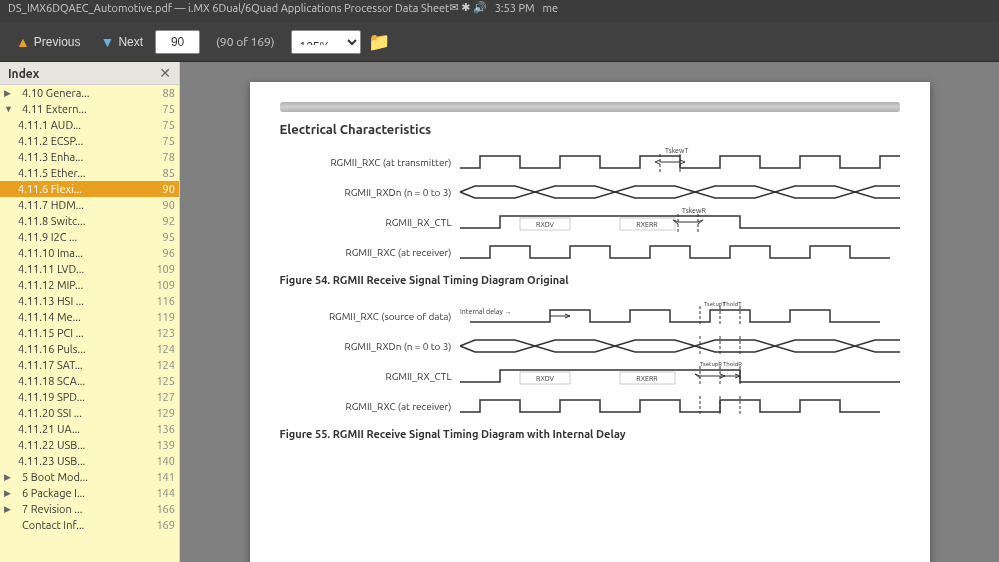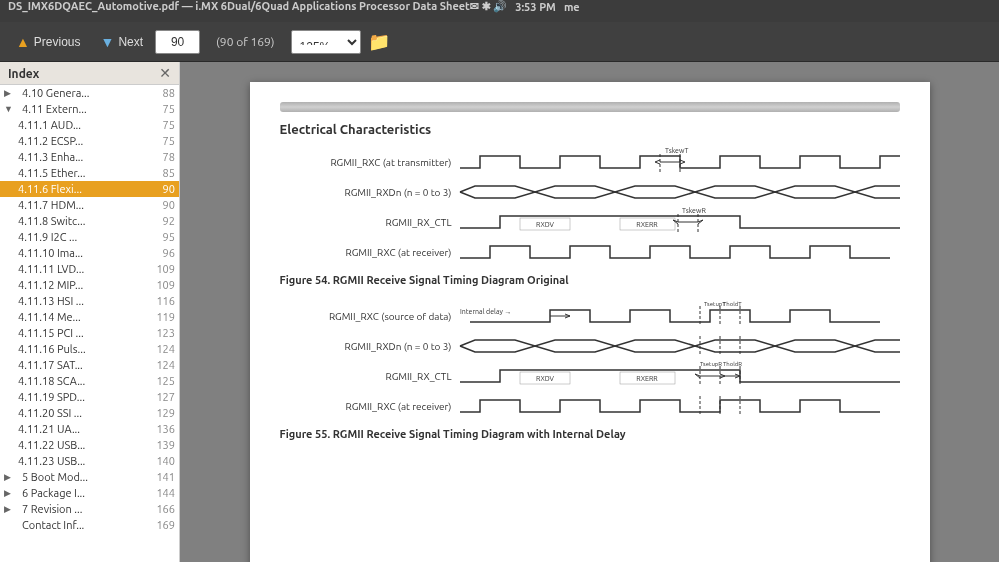--- a/index.html
+++ b/index.html
@@ -3,26 +3,25 @@
   <meta charset="utf-8">
   <style>
     * { margin: 0; padding: 0; box-sizing: border-box; }
     body { width: 999px; height: 562px; overflow: hidden; font-family: 'Ubuntu', Arial, sans-serif; font-size: 12px; background: #2c2c2c; display: flex; flex-direction: column; }
 
     
     .titlebar {
       height: 22px;
       background: #3c3c3c;
       display: flex;
-      align-items: flex-start;
-      padding: 0 8px;
+      align-items: flex-end;
+      padding: 8px 8px;
       color: #ccc;
       font-size: 11px;
       flex-shrink: 0;
-      font-weight: bold;
     }
     .titlebar-right { display: flex; gap: 8px; align-items: center; font-size: 11px; color: #ccc; }
 
     
     .toolbar {
       height: 40px;
       background: #404040;
       display: flex;
       align-items: center;
       padding: 0 8px;
@@ -70,21 +69,21 @@
       width: 70px;
     }
     .folder-icon { font-size: 18px; color: #e8b040; cursor: pointer; margin-left: 4px; }
 
     
     .main { display: flex; flex: 1; overflow: hidden; }
 
     
     .sidebar {
       width: 180px;
-      background: #ffffff;
+      background: #fef9c3;
       flex-shrink: 0;
       display: flex;
       flex-direction: column;
       overflow: hidden;
       border-right: 1px solid #ccc;
     }
     .sidebar-header {
       display: flex;
       align-items: center;
       justify-content: space-between;

